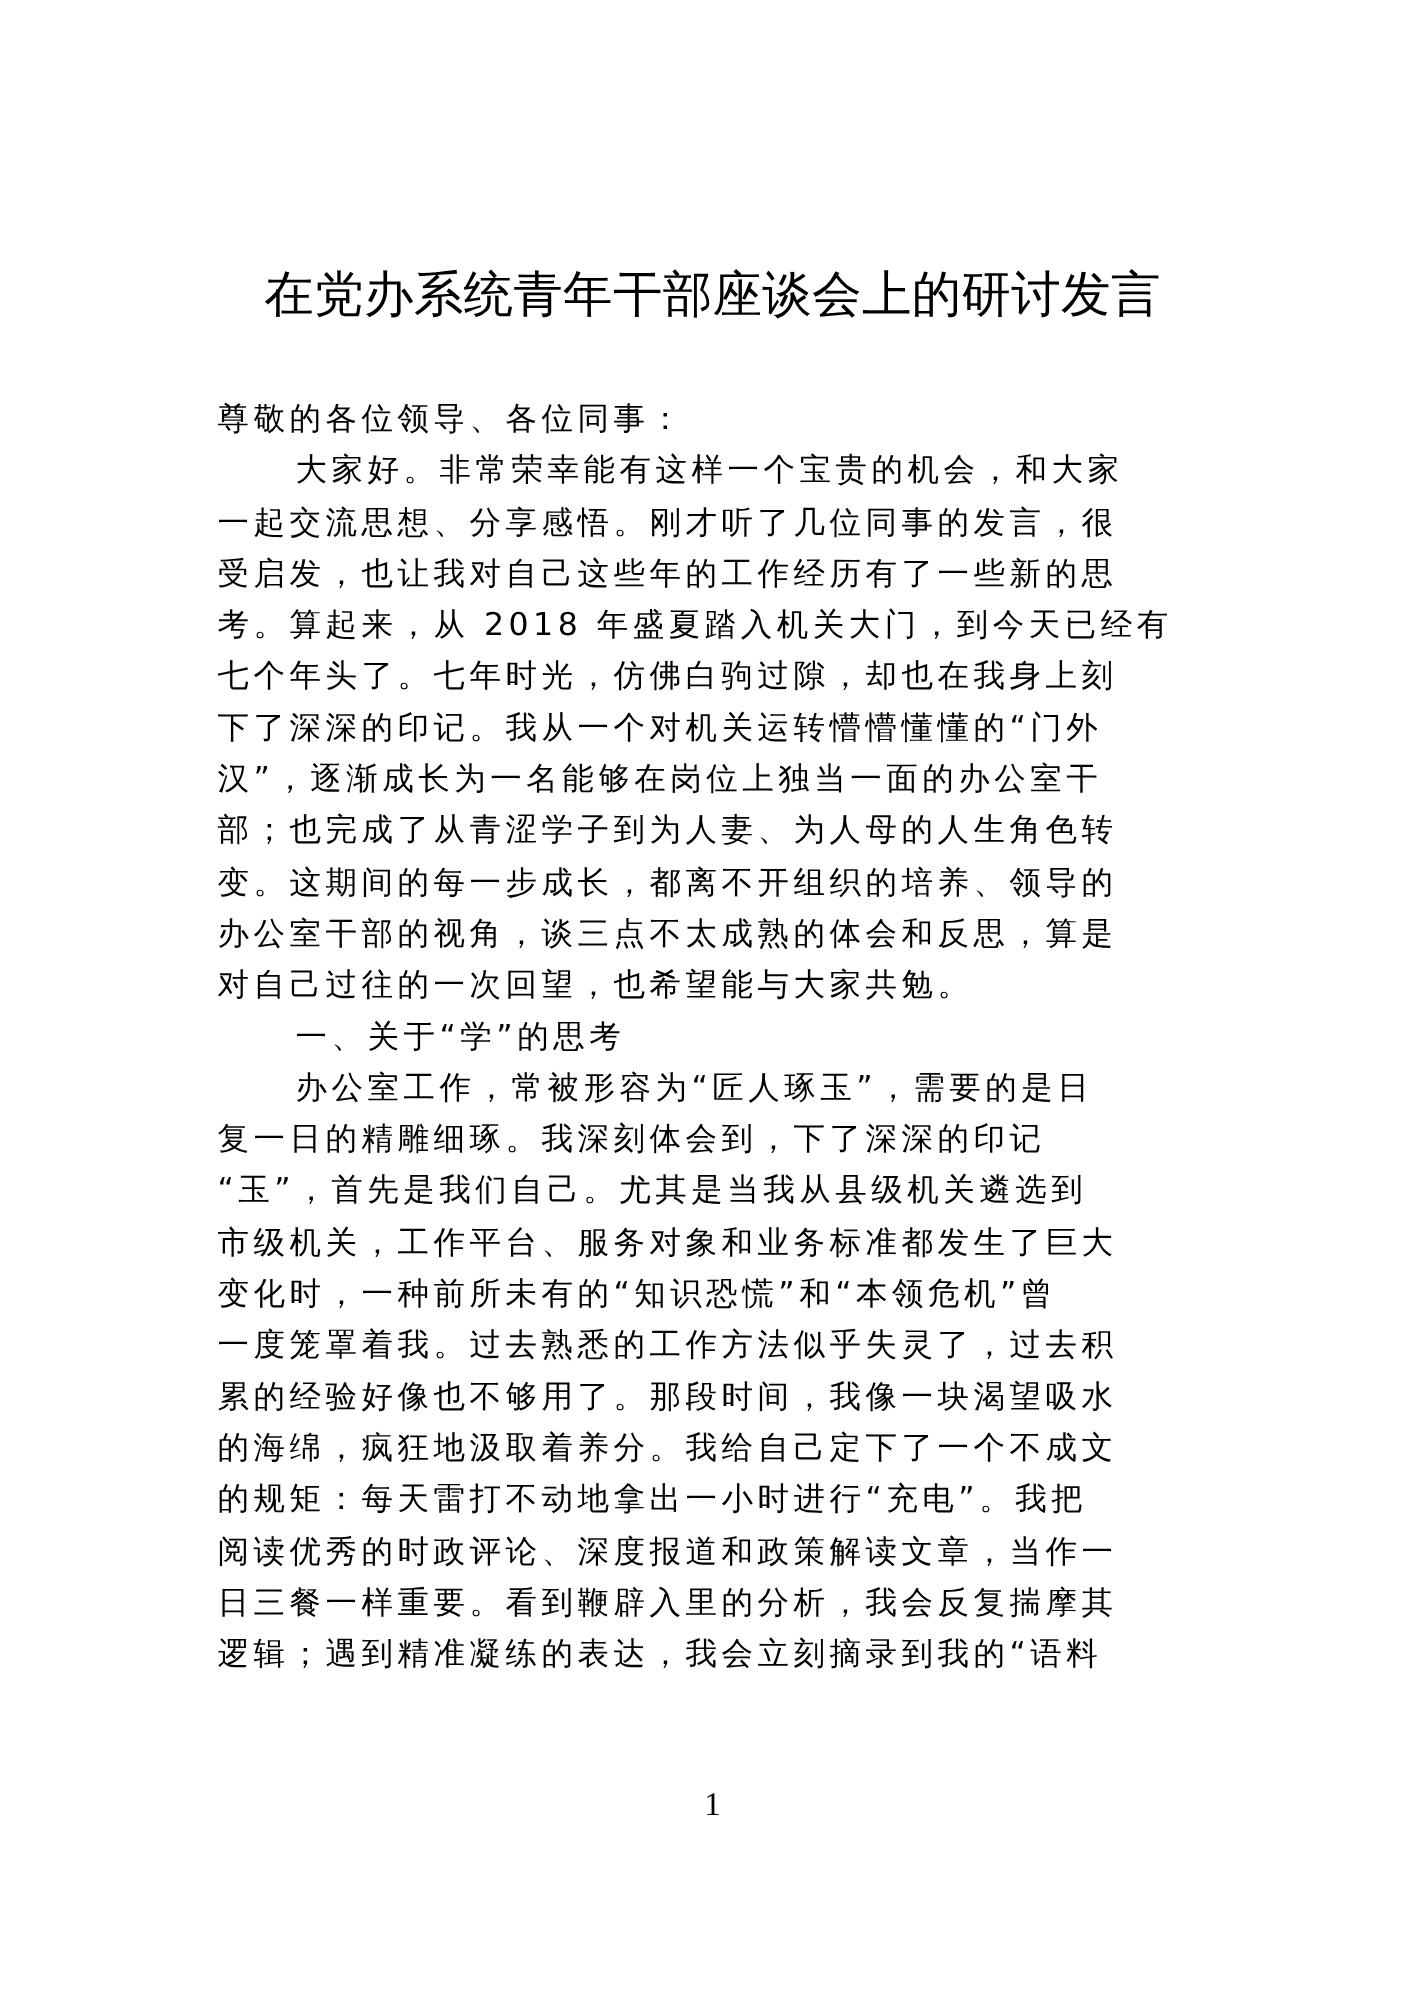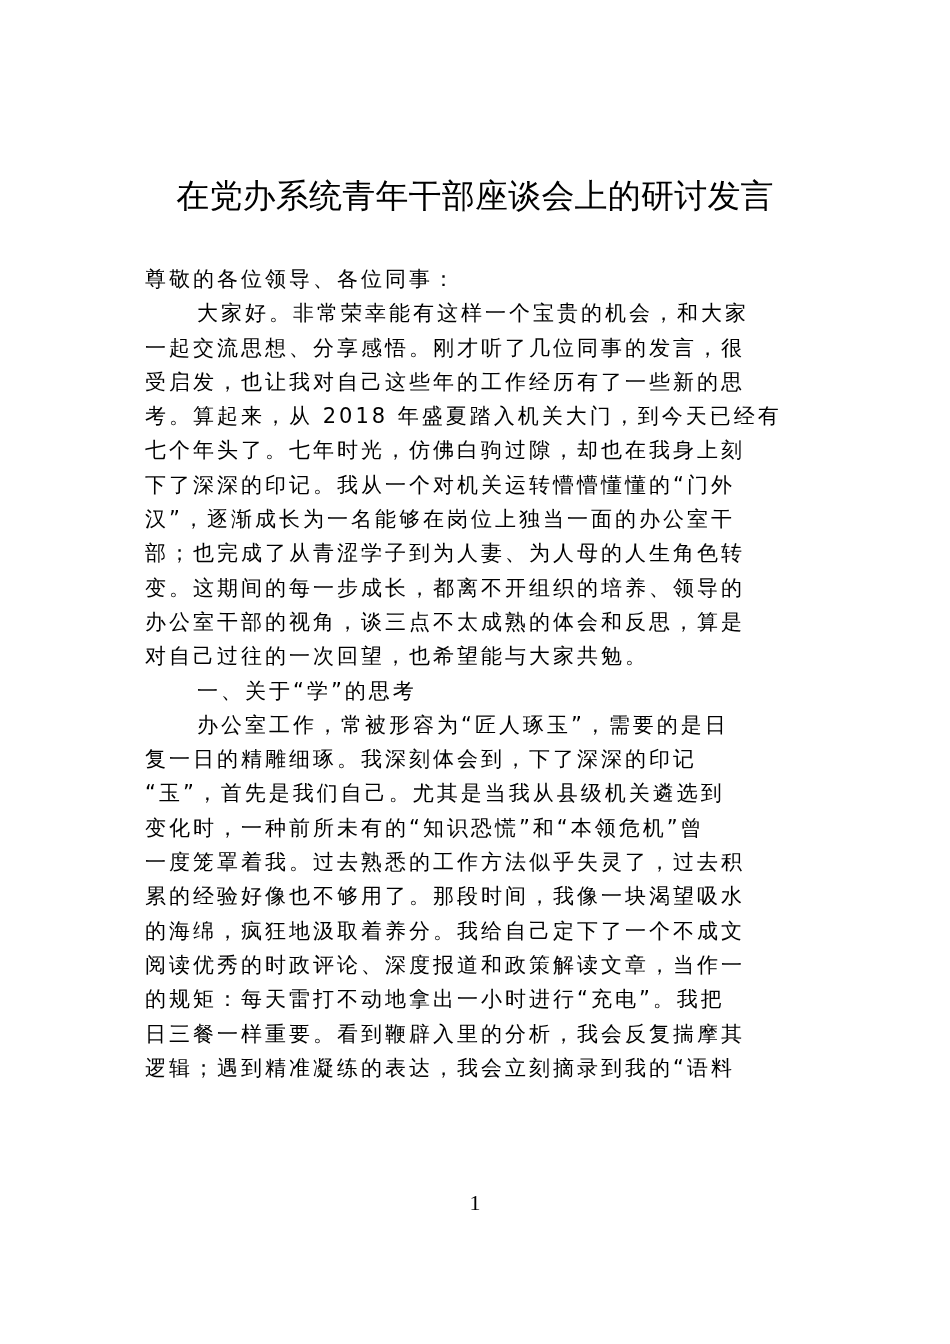--- a/index.html
+++ b/index.html
@@ -76,24 +76,25 @@
     <span class="line">下了深深的印记。我从一个对机关运转懵懵懂懂的“门外</span>
     <span class="line">汉”，逐渐成长为一名能够在岗位上独当一面的办公室干</span>
     <span class="line">部；也完成了从青涩学子到为人妻、为人母的人生角色转</span>
     <span class="line">变。这期间的每一步成长，都离不开组织的培养、领导的</span>
     <span class="line">办公室干部的视角，谈三点不太成熟的体会和反思，算是</span>
     <span class="line">对自己过往的一次回望，也希望能与大家共勉。</span>
     <span class="line indent">一、关于“学”的思考</span>
     <span class="line indent">办公室工作，常被形容为“匠人琢玉”，需要的是日</span>
     <span class="line">复一日的精雕细琢。我深刻体会到，下了深深的印记</span>
     <span class="line">“玉”，首先是我们自己。尤其是当我从县级机关遴选到</span>
+    <span class="line">市级机关，工作平台、服务对象和业务标准都发生了巨大</span>
     <span class="line">变化时，一种前所未有的“知识恐慌”和“本领危机”曾</span>
     <span class="line">一度笼罩着我。过去熟悉的工作方法似乎失灵了，过去积</span>
     <span class="line">累的经验好像也不够用了。那段时间，我像一块渴望吸水</span>
     <span class="line">的海绵，疯狂地汲取着养分。我给自己定下了一个不成文</span>
+    <span class="line">的规矩：每天雷打不动地拿出一小时进行“充电”。我把</span>
     <span class="line">阅读优秀的时政评论、深度报道和政策解读文章，当作一</span>
-    <span class="line">的规矩：每天雷打不动地拿出一小时进行“充电”。我把</span>
     <span class="line">日三餐一样重要。看到鞭辟入里的分析，我会反复揣摩其</span>
     <span class="line">逻辑；遇到精准凝练的表达，我会立刻摘录到我的“语料</span>
   </div>
 
   <div class="page-number">1</div>
 </div>
 
 </body></html>

